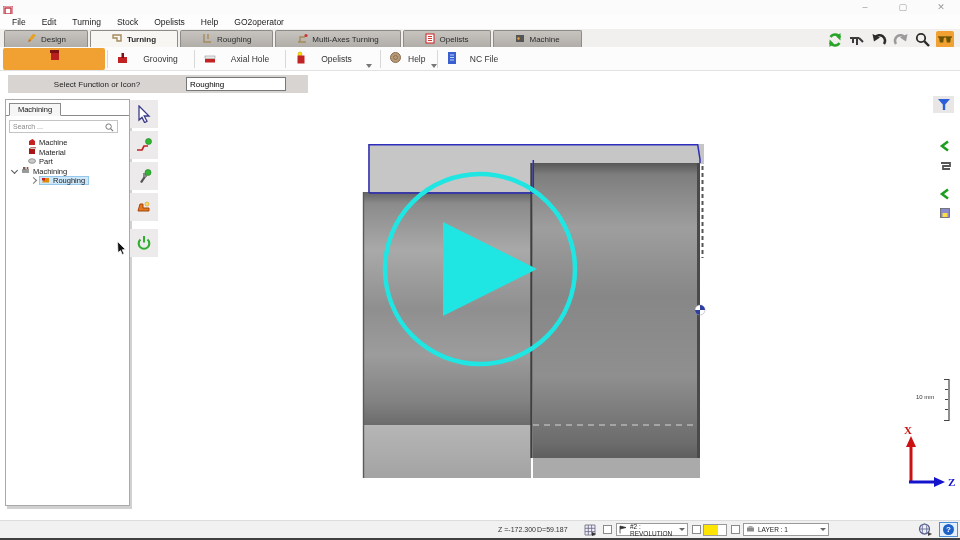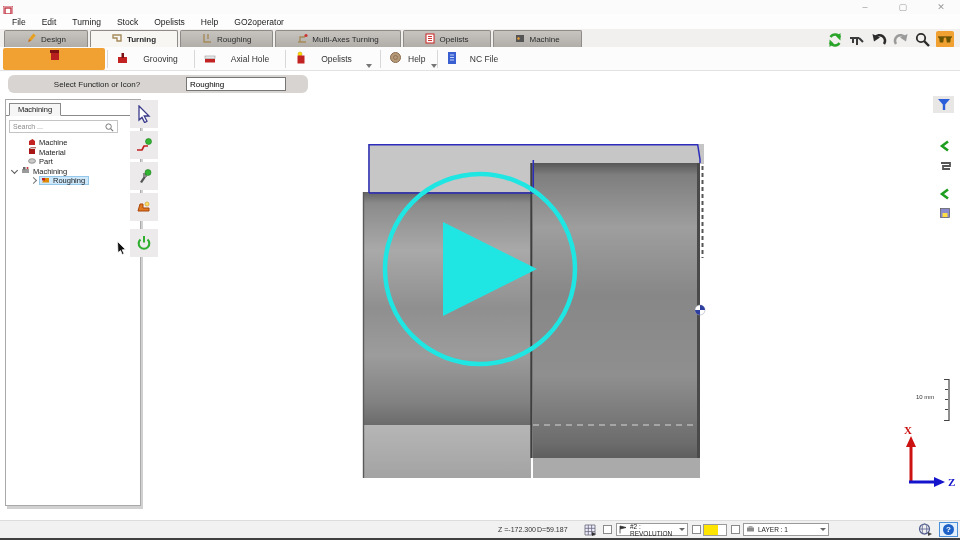--- a/index.html
+++ b/index.html
@@ -28,32 +28,32 @@
 
   
   .opsrow { position:absolute; top:47px; left:0; width:960px; height:24px; background:#fcfcfc; border-bottom:1px solid #e2e2e2; display:flex; align-items:center; padding-left:3px; }
   .op { height:22px; display:flex; align-items:center; gap:6px; font-size:8.5px; color:#333; padding:0 6px; position:relative; }
   .op .op-label { flex:1; text-align:center; }
   .op.accent { width:102px; border-radius:2px; color:#fff; font-weight:bold; }
   .op-sep { width:1px; height:18px; background:#d8d8d8; margin:0 2px; }
   .mini-arrow { width:0; height:0; border-left:3px solid transparent; border-right:3px solid transparent; border-top:4px solid #777; align-self:flex-end; margin-bottom:2px; }
 
   
-  .promptbar { position:absolute; top:75px; left:8px; width:300px; height:18px; background:#d7d4d1; display:flex; align-items:center;border-radius:6px; }
+  .promptbar { position:absolute; top:75px; left:8px; width:300px; height:18px; background:#d7d4d1; display:flex; align-items:center; }
   .prompt-label { width:178px; text-align:center; font-size:8px; color:#1e1e1e; }
   .prompt-input { position:absolute; left:178px; top:2px; width:100px; height:14px; border:1px solid #767676; font-size:8px; font-family:"Liberation Sans",sans-serif; padding:0 3px; background:#fff; }
 
   
   .icon-row1 { position:absolute; top:31px; right:6px; display:flex; gap:4px; align-items:center; }
   .icon-row2 { position:absolute; top:52px; right:10px; display:flex; gap:7px; align-items:center; }
   .tb-icon { width:18px; height:17px; display:flex; align-items:center; justify-content:center; }
   .tb-icon.orange-bg { border-radius:2px; }
 
   
-  .leftpanel { position:absolute; left:5px; top:99px; width:136px; height:407px; background:#fff; border:1px solid #a9a9a9; box-shadow:2px 3px 0 rgba(0,0,0,0.18); }
+  .leftpanel { position:absolute; left:5px; top:99px; width:125px; height:407px; background:#fff; border:1px solid #a9a9a9; box-shadow:2px 3px 0 rgba(0,0,0,0.18); }
   .panel-tab { position:absolute; left:3px; top:3px; width:52px; height:13px; background:#f6f6f6; border:1px solid #8a8a8a; border-bottom:1px solid #f6f6f6; font-size:7.5px; display:flex; align-items:center; justify-content:center; color:#111; z-index:2;}
   .panel-tabline { position:absolute; left:0; top:15px; width:100%; height:1px; background:#8a8a8a; }
   .searchbox { position:absolute; left:3px; top:20px; width:109px; height:13px; border:1px solid #c4c4c4; display:flex; align-items:center; padding:0 3px; }
   .searchbox .ph { flex:1; font-size:7px; color:#8a8a8a; }
   .tree { position:absolute; left:2px; top:38px; right:2px; }
   .tree-row { height:9.5px; display:flex; align-items:center; gap:3px; font-size:7.5px; color:#1a1a1a; }
   .indent1 { padding-left:20px; }
   .chev { width:6px; height:6px; display:inline-block; position:relative; }
   .chev.down::after { content:""; position:absolute; left:0; top:0; width:4px; height:4px; border-right:1px solid #555; border-bottom:1px solid #555; transform:rotate(45deg); }
   .chev.right::after { content:""; position:absolute; left:1px; top:0; width:4px; height:4px; border-right:1px solid #777; border-top:1px solid #777; transform:rotate(45deg); }

